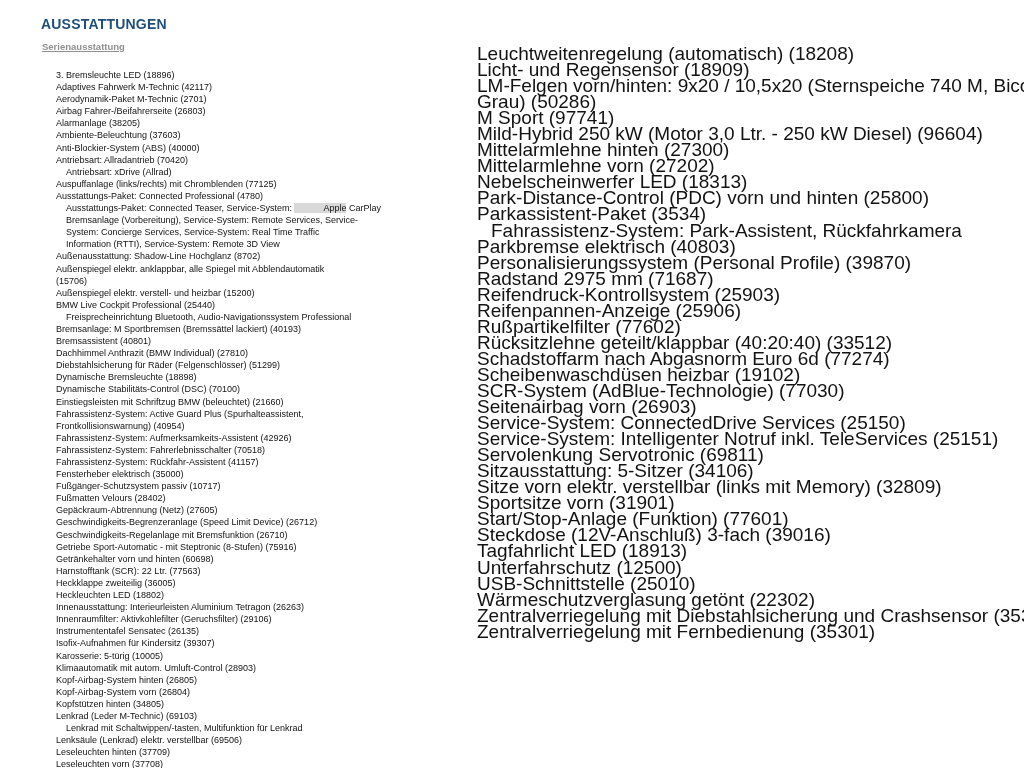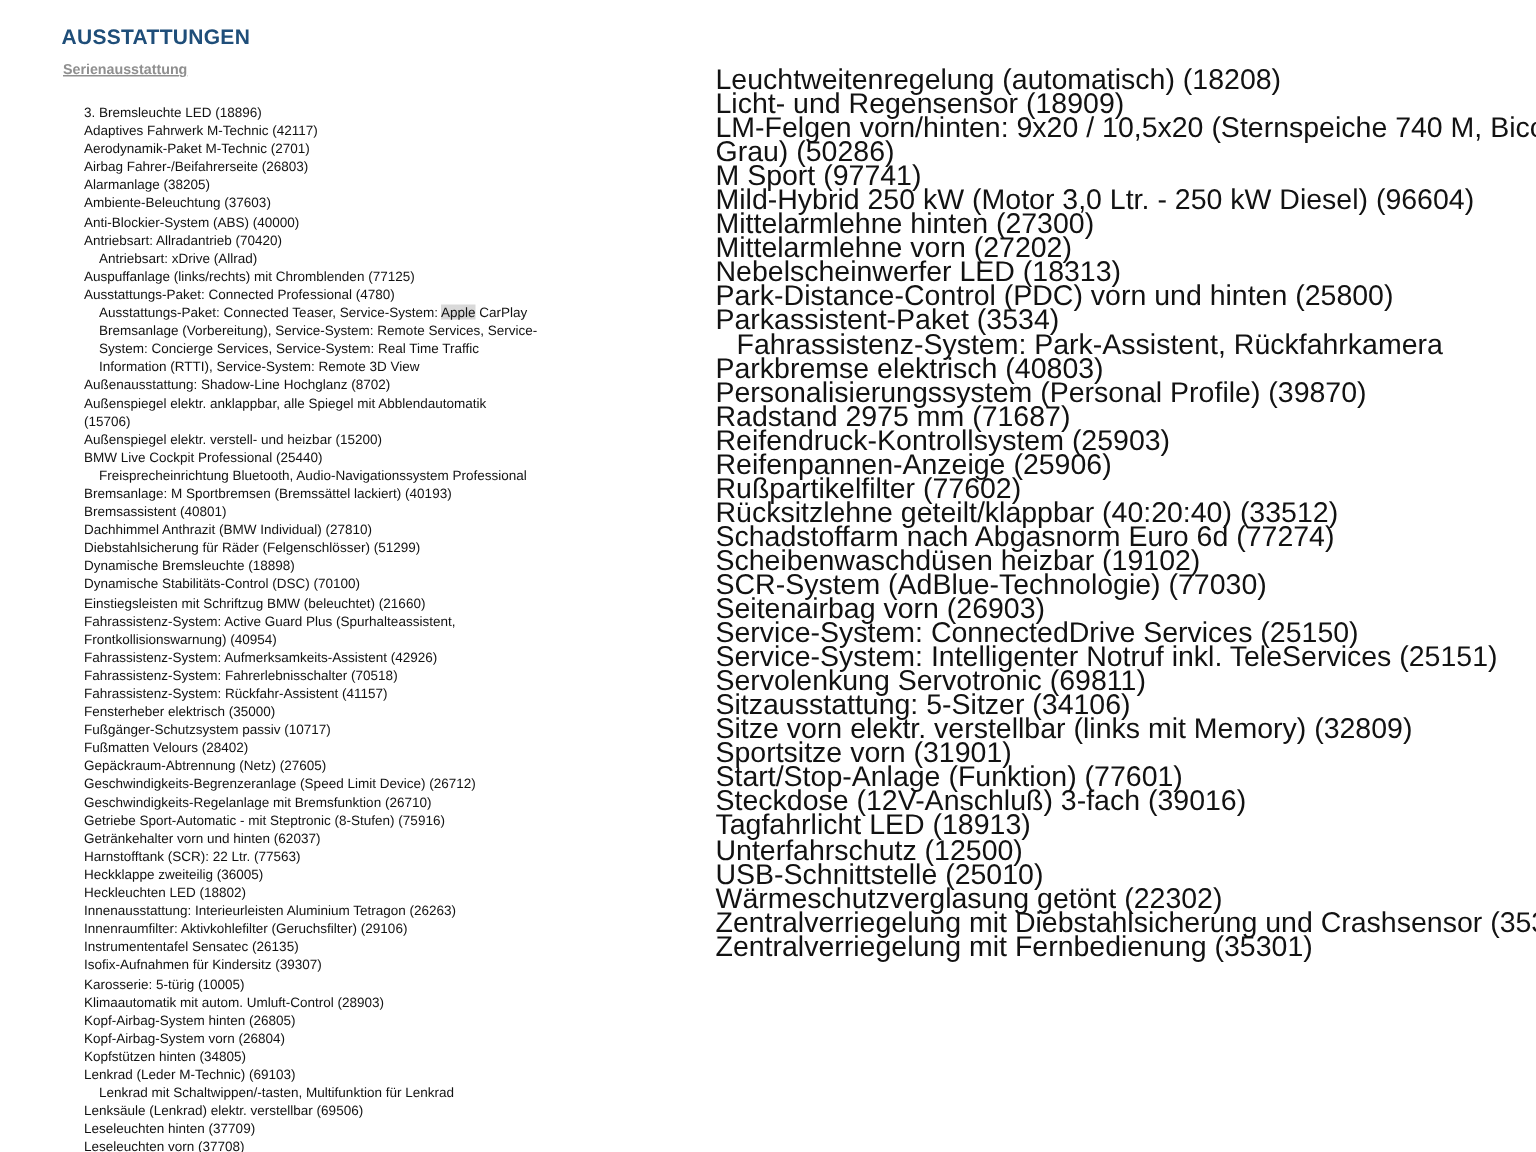--- a/index.html
+++ b/index.html
@@ -28,21 +28,21 @@
   }
   .col-left .line.indent { padding-left: 25px; }
 
   .col-right { position: absolute; left: 477px; top: 46px; width: 547px; }
   .col-right .line {
     font-size: 19px; line-height: 16.05px;
     white-space: nowrap;
   }
   .col-right .line.indent { padding-left: 14px; }
 
-  .hl { background: var(--highlight, #d9d9d9); }
+  .hl { background: var(--highlight, #d9d9d9); padding-left: 29px; }
 </style>
 </head>
 <body>
 
 <div class="page">
   <div class="col-left">
     <div class="title">AUSSTATTUNGEN</div>
     <div class="subtitle">Serienausstattung</div>
     <div class="lines" id="left-lines">
         <div class="line">3. Bremsleuchte LED (18896)</div>
@@ -78,21 +78,21 @@
         <div class="line">Fahrassistenz-System: Aufmerksamkeits-Assistent (42926)</div>
         <div class="line">Fahrassistenz-System: Fahrerlebnisschalter (70518)</div>
         <div class="line">Fahrassistenz-System: Rückfahr-Assistent (41157)</div>
         <div class="line">Fensterheber elektrisch (35000)</div>
         <div class="line">Fußgänger-Schutzsystem passiv (10717)</div>
         <div class="line">Fußmatten Velours (28402)</div>
         <div class="line">Gepäckraum-Abtrennung (Netz) (27605)</div>
         <div class="line">Geschwindigkeits-Begrenzeranlage (Speed Limit Device) (26712)</div>
         <div class="line">Geschwindigkeits-Regelanlage mit Bremsfunktion (26710)</div>
         <div class="line">Getriebe Sport-Automatic - mit Steptronic (8-Stufen) (75916)</div>
-        <div class="line">Getränkehalter vorn und hinten (62037)</div>
+        <div class="line">Getränkehalter vorn und hinten (60698)</div>
         <div class="line">Harnstofftank (SCR): 22 Ltr. (77563)</div>
         <div class="line">Heckklappe zweiteilig (36005)</div>
         <div class="line">Heckleuchten LED (18802)</div>
         <div class="line">Innenausstattung: Interieurleisten Aluminium Tetragon (26263)</div>
         <div class="line">Innenraumfilter: Aktivkohlefilter (Geruchsfilter) (29106)</div>
         <div class="line">Instrumententafel Sensatec (26135)</div>
         <div class="line">Isofix-Aufnahmen für Kindersitz (39307)</div>
         <div class="line">Karosserie: 5-türig (10005)</div>
         <div class="line">Klimaautomatik mit autom. Umluft-Control (28903)</div>
         <div class="line">Kopf-Airbag-System hinten (26805)</div>

